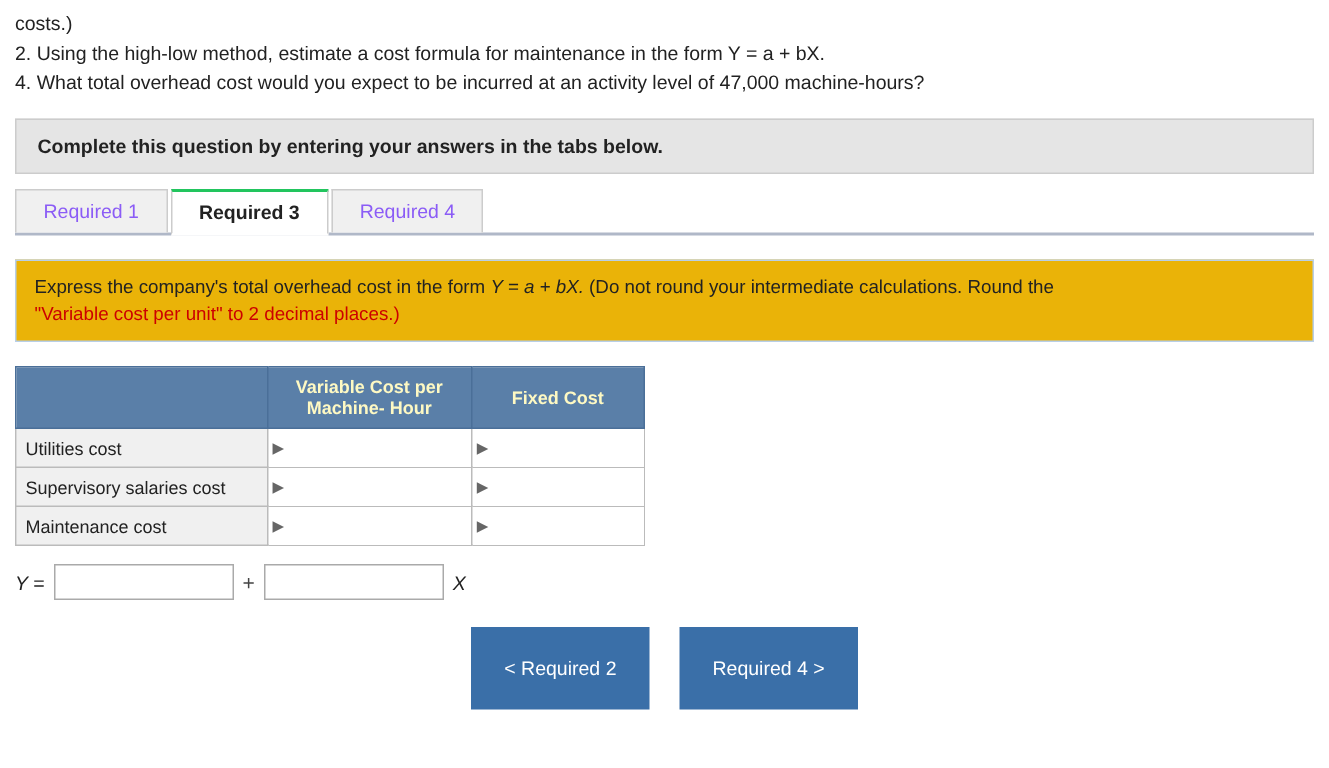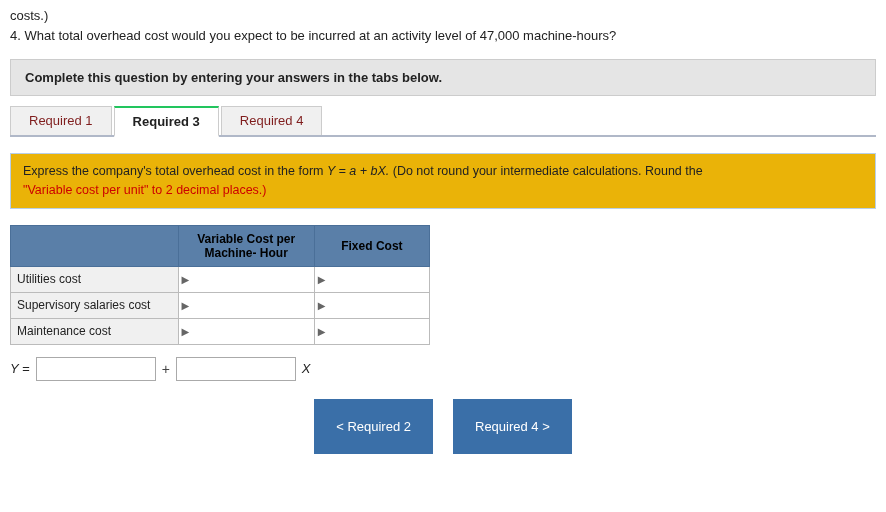--- a/index.html
+++ b/index.html
@@ -35,21 +35,21 @@
       border-bottom: 2px solid #b0b8c8;
       margin: 10px 10px 0 10px;
       gap: 0;
     }
 
     .tab {
       padding: 6px 18px;
       border: 1px solid #ccc;
       border-bottom: none;
       background: #f0f0f0;
-      color: #7f1d1d;
+      color: #8b5cf6;
       cursor: pointer;
       font-size: 13px;
       margin-right: 2px;
     }
 
     .tab.active {
       background: #fff;
       border-top: 2px solid #22c55e;
       font-weight: bold;
       color: #222;
@@ -76,21 +76,21 @@
       margin: 10px 10px 0 10px;
     }
 
     table.cost-table {
       border-collapse: collapse;
       width: 420px;
     }
 
     table.cost-table th {
       background: #5a7fa8;
-      color: #000000;
+      color: #fef9c3;
       text-align: center;
       padding: 6px 8px;
       font-size: 12px;
       font-weight: bold;
       border: 1px solid #4a6f98;
     }
 
     table.cost-table th.label-col {
       background: #5a7fa8;
       width: 160px;
@@ -234,20 +234,21 @@
       transform: translateY(-50%);
       color: #666;
       font-size: 10px;
     }
   </style>
 </head>
 <body>
 
 <div class="top-text">
   <div>costs.)</div>
+  <div>2. Using the high-low method, estimate a cost formula for maintenance in the form Y = a + bX.</div>
   <div>4. What total overhead cost would you expect to be incurred at an activity level of 47,000 machine-hours?</div>
 </div>
 
 <div class="instruction-box">
   <span>Complete this question by entering your answers in the tabs below.</span>
 </div>
 
 <div class="tabs-row">
   <div class="tab">
     <span>Required 1</span>

